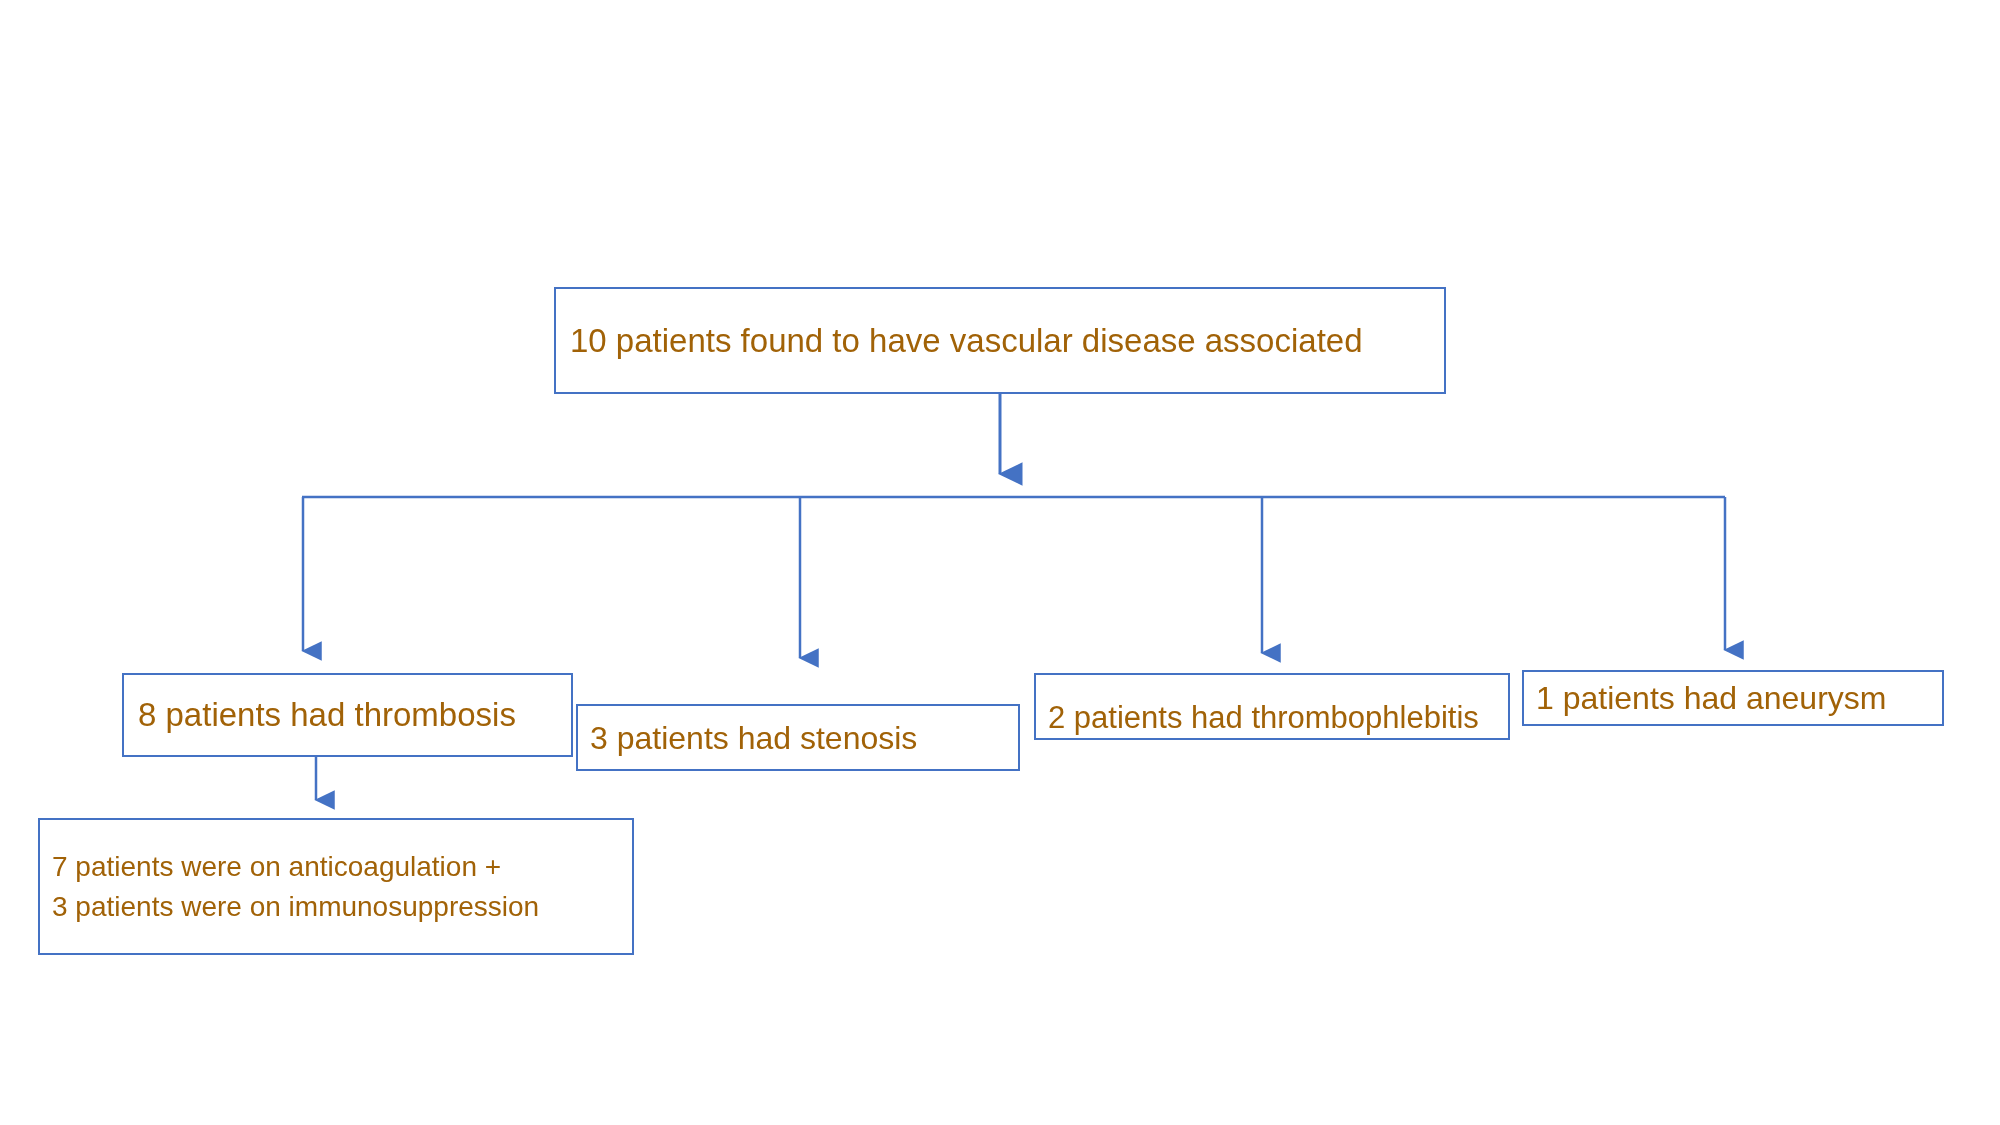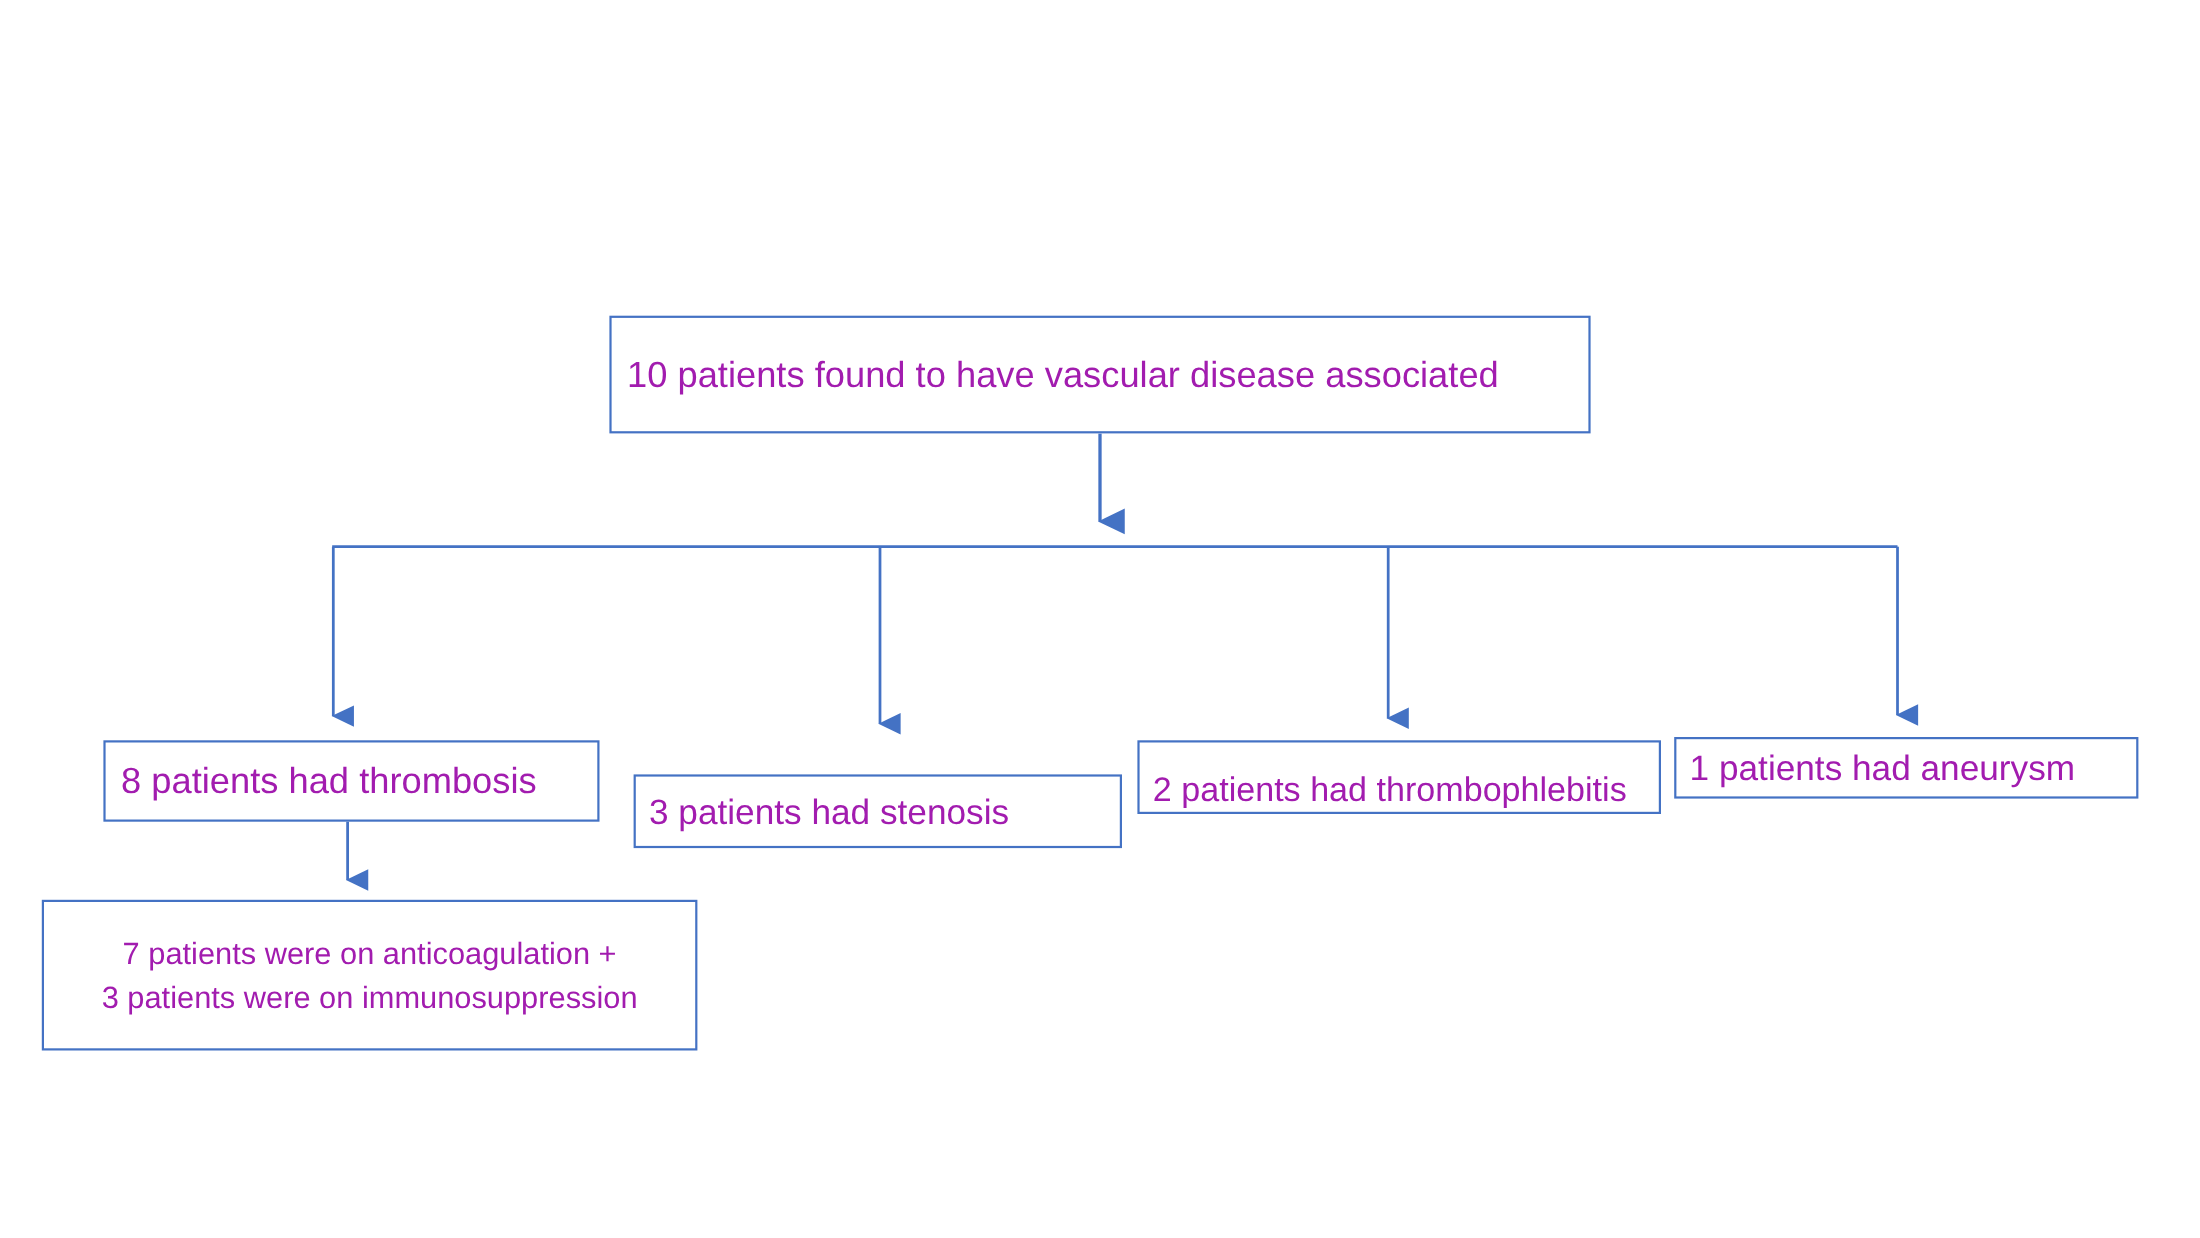--- a/index.html
+++ b/index.html
@@ -22,38 +22,38 @@
     background: #ffffff;
     border: 2px solid #4472C4;
     color: #000000;
     display: flex;
     flex-direction: column;
     justify-content: center;
   }
   .node .line {
     display: block;
     white-space: pre;
-    color: #a21caf;
+    color: #a16207;
   }
   
   #node-root {
     left: 554px;
     top: 287px;
     width: 892px;
     height: 107px;
     padding: 0 14px;
     font-size: 33px;
     line-height: 44px;
   }
   
   #node-thrombosis {
-    left: 94px;
+    left: 122px;
     top: 673px;
     width: 451px;
-    height: 74px;
+    height: 84px;
     padding: 0 14px;
     font-size: 33px;
     line-height: 40px;
   }
   #node-stenosis {
     left: 576px;
     top: 678px;
     width: 444px;
     height: 67px;
     padding: 0 12px;
@@ -82,21 +82,20 @@
   }
   
   #node-treatment {
     left: 38px;
     top: 818px;
     width: 596px;
     height: 137px;
     padding: 0 12px;
     font-size: 28px;
     line-height: 40px;
-    align-items: center;
   }
   #connectors {
     position: absolute;
     left: 0;
     top: 0;
     width: 2000px;
     height: 1125px;
     pointer-events: none;
   }
 </style>

